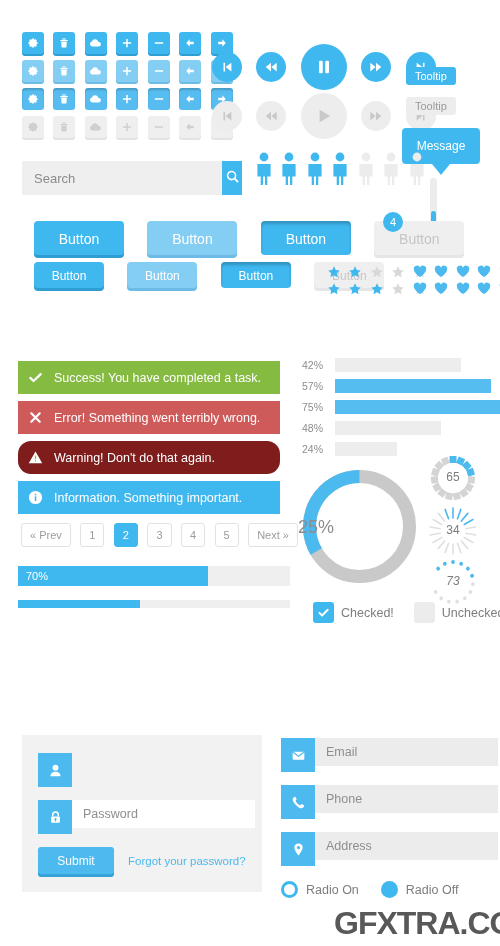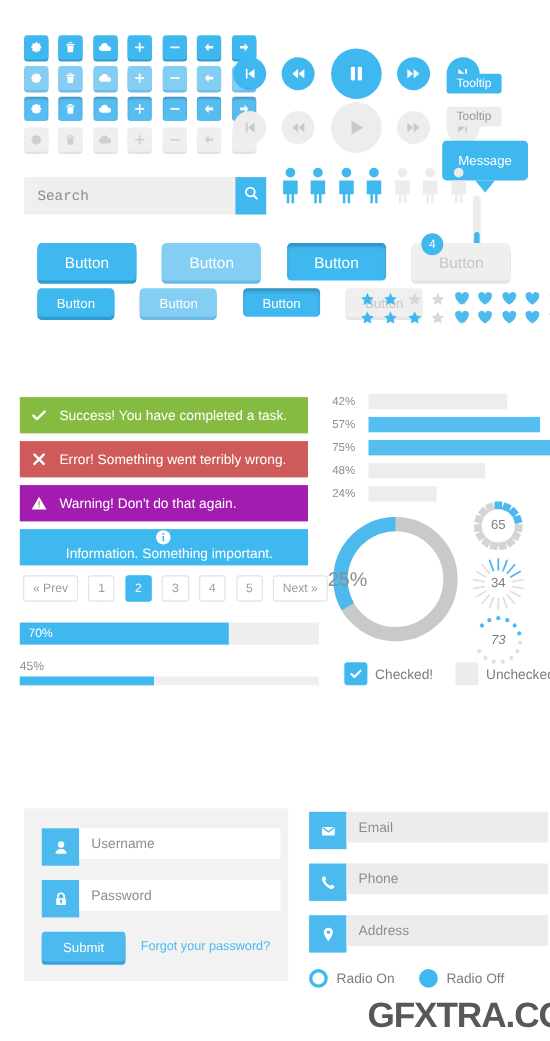--- a/index.html
+++ b/index.html
@@ -55,21 +55,21 @@
   
   .vslider{width:7px;height:60px;background:#ececec;border-radius:4px;position:relative;}
   .vslider .fill{position:absolute;left:1px;bottom:0;width:5px;border-radius:3px;background:#3fb8ef;}
   .sq-btn{width:22px;height:22px;border-radius:3px;background:#3fb8ef;
     display:inline-flex;align-items:center;justify-content:center;}
 
   
   .search-wrap{display:flex;width:220px;}
   .search-input{
     flex:1;background:#efefef;border:0;height:34px;padding:0 12px;
-    font-size:13px;color:#8b8b8b;font-family:Liberation Mono, monospace;
+    font-size:13px;color:#8b8b8b;font-family:Liberation Sans, sans-serif;
   }
   .search-input::placeholder{color:#8b8b8b;}
   .search-btn{width:38px;height:34px;background:#3fb8ef;display:flex;align-items:center;justify-content:center;}
 
   
   .people{white-space:nowrap;}
   .people svg{margin-right:5px;vertical-align:top;}
 
   
   .btn{
@@ -93,22 +93,22 @@
 
   
   .alert{
     width:262px;height:33px;display:flex;align-items:center;
     color:#fff;font-size:12.5px;margin-bottom:7px;padding-left:10px;
     box-sizing:border-box;
   }
   .alert .ai{width:26px;display:flex;align-items:center;justify-content:flex-start;}
   .a-success{background:#86bb42;}
   .a-error{background:#ce5a5a;}
-  .a-warning{background:#a21caf;}
-  .a-info{background:#3fb8ef;flex-direction:column;}
+  .a-warning{background:#7f1d1d;border-radius:13px;}
+  .a-info{background:#3fb8ef;}
 
   
   .hbar-row{display:flex;align-items:center;margin-bottom:7px;}
   .hbar-lbl{width:26px;font-size:10.5px;color:#8d8d8d;margin-right:7px;text-align:left;}
   .hbar-track{height:14px;background:#ededed;}
   .hbar-fill{height:14px;background:#55bdf0;}
 
   
   .pager{white-space:nowrap;}
   .pg{
@@ -707,21 +707,20 @@
     <span class="pg">Next »</span>
   </div>
 </div>
 
 <div class="abs" style="left:18px;top:566px;">
   <div class="prog-track">
     <div class="prog-fill" style="width:70%;">70%</div>
   </div>
 </div>
 <div class="abs" style="left:18px;top:600px;">
-  <div class="prog2-lbl">45%</div>
   <div class="prog2-track">
     <div class="prog2-fill" style="width:45%;"></div>
   </div>
 </div>
 
 <div class="abs" style="left:313px;top:602px;">
   <div class="cb-row">
     <span class="cb">
         <svg width="13" height="13" viewBox="0 0 16 16">
           <path fill="none" stroke="#fff" stroke-width="2.4" stroke-linecap="round" stroke-linejoin="round" d="M3 8.4l3.3 3.3L13.2 4.6"></path>
@@ -735,21 +734,20 @@
 
 <div class="abs" style="left:22px;top:735px;">
   <div class="form-panel">
     <div class="field">
       <div class="field-ico">
           <svg width="15" height="15" viewBox="0 0 16 16">
             <circle cx="8" cy="5" r="3.1" fill="#fff"></circle>
             <path fill="#fff" d="M2.6 14c0-3 2.4-4.7 5.4-4.7s5.4 1.7 5.4 4.7z"></path>
           </svg>
         </div>
-      <input class="field-inp" placeholder="Username" style="">
     </div>
     <div class="field">
       <div class="field-ico">
           <svg width="15" height="15" viewBox="0 0 16 16">
             <path fill="none" stroke="#fff" stroke-width="1.6" d="M5 7V5.2a3 3 0 016 0V7"></path>
             <rect x="3.3" y="7" width="9.4" height="6.6" rx="1" fill="#fff"></rect>
             <circle cx="8" cy="9.8" r="1.2" fill="#4cb9ef"></circle>
             <path fill="#4cb9ef" d="M7.4 10.2h1.2v2.1H7.4z"></path>
           </svg>
         </div>

